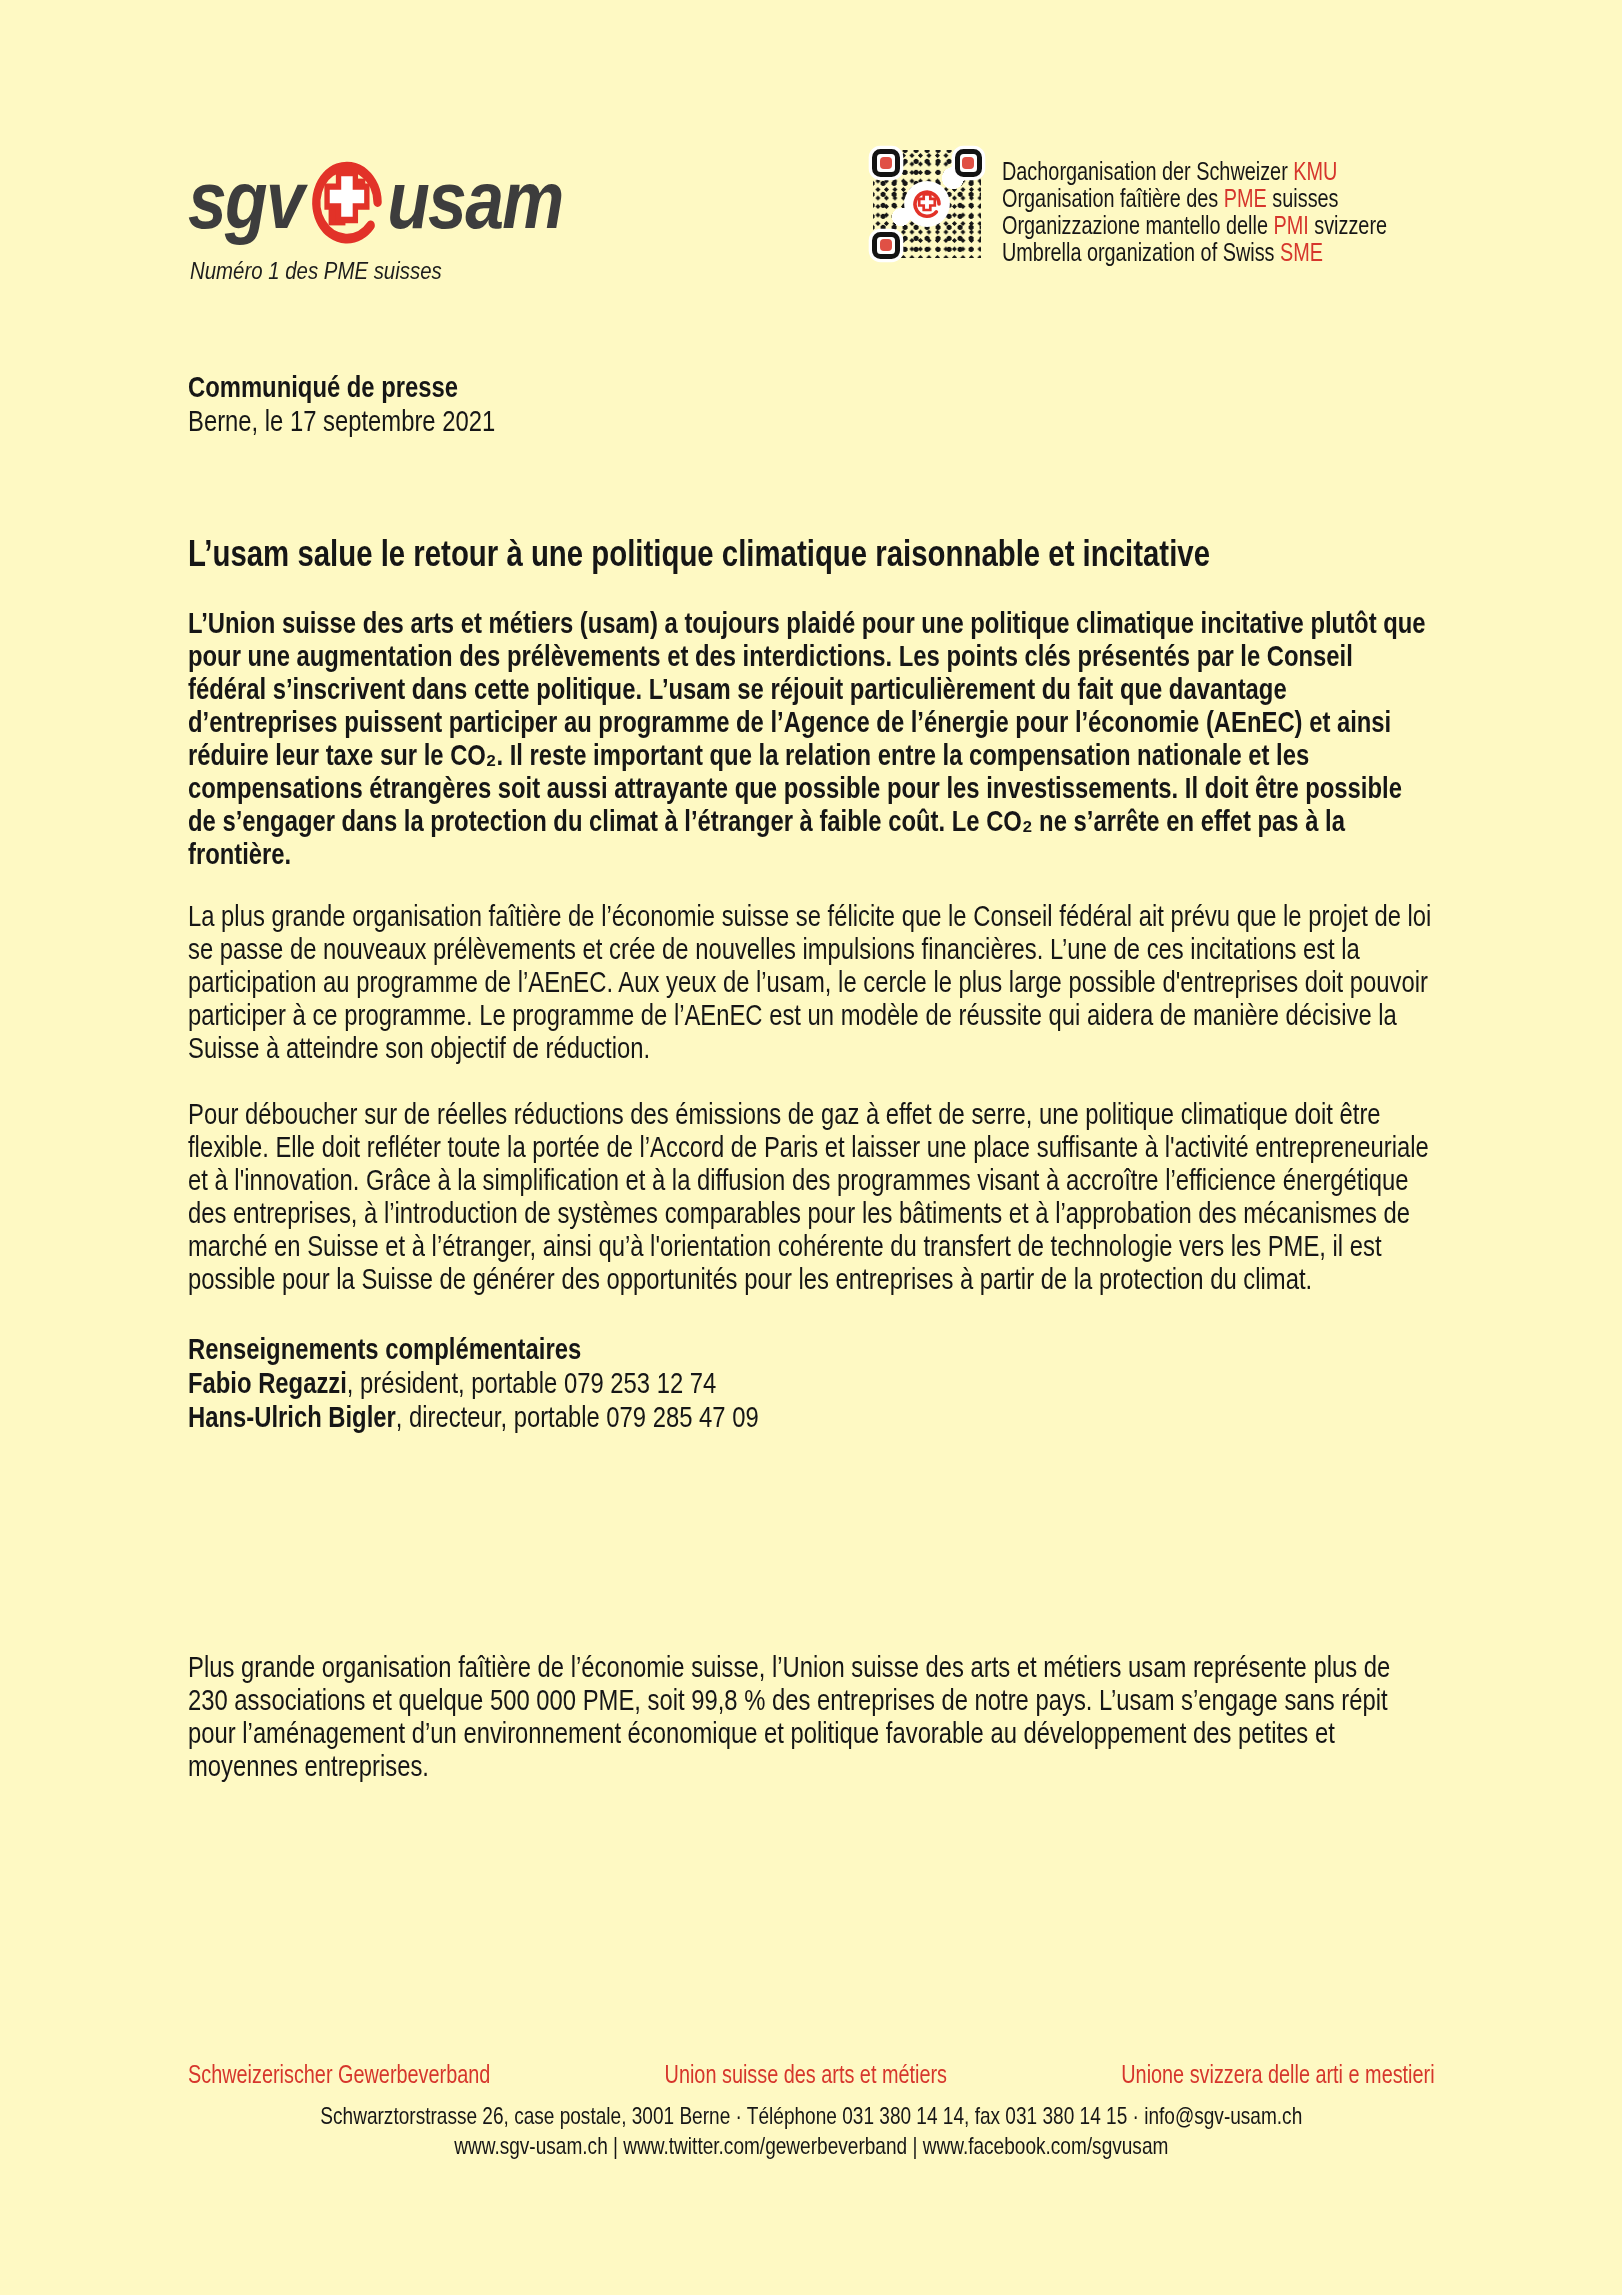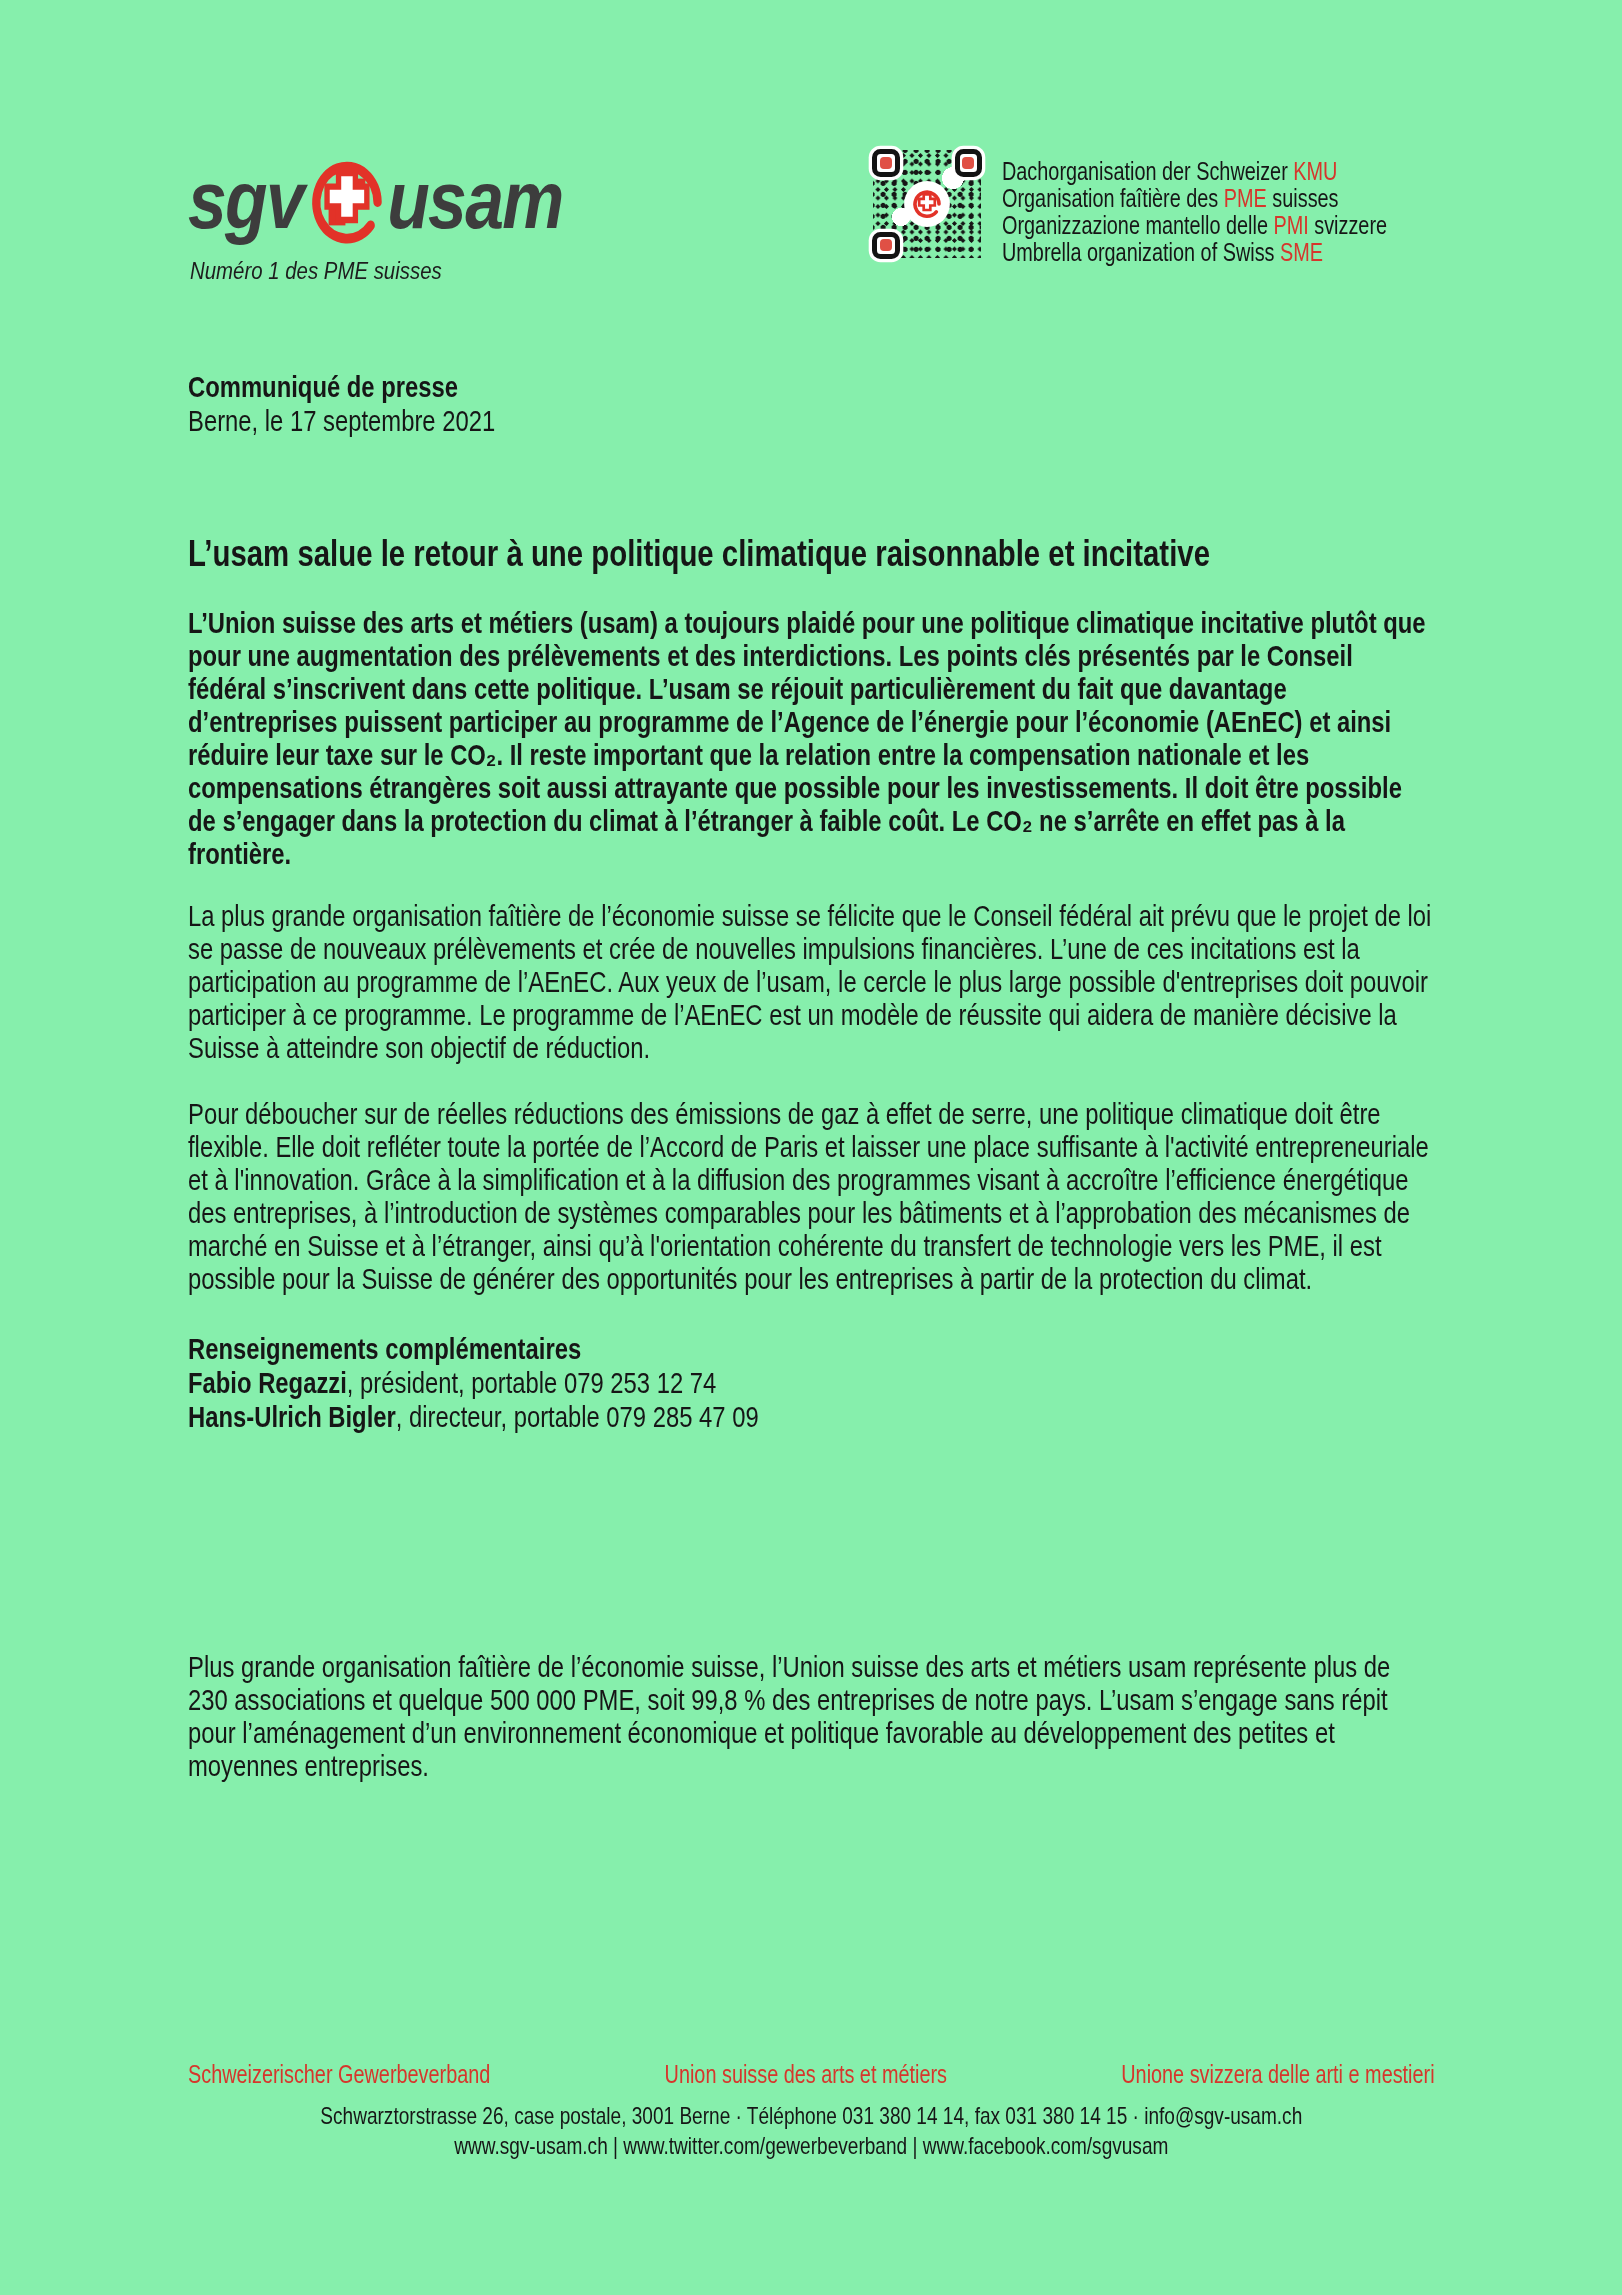--- a/index.html
+++ b/index.html
@@ -2,21 +2,21 @@
 <html style="font-size:10.5px"><head>
 <meta charset="utf-8">
 <style>
   * { box-sizing: border-box; margin: 0; padding: 0; }
   html, body { background: #9a9a9a; }
   .page {
     position: relative;
     width: 1622px;
     height: 2295px;
     margin: 0 auto;
-    background: #86efac;
+    background: #fef9c3;
     overflow: hidden;
     font-family: "Liberation Sans", sans-serif;
     color: #161616;
   }
   .red { color: #d6362c; }
 
   
   .logo {
     position: absolute; left: 188px; top: 153px;
     display: flex; align-items: center;

